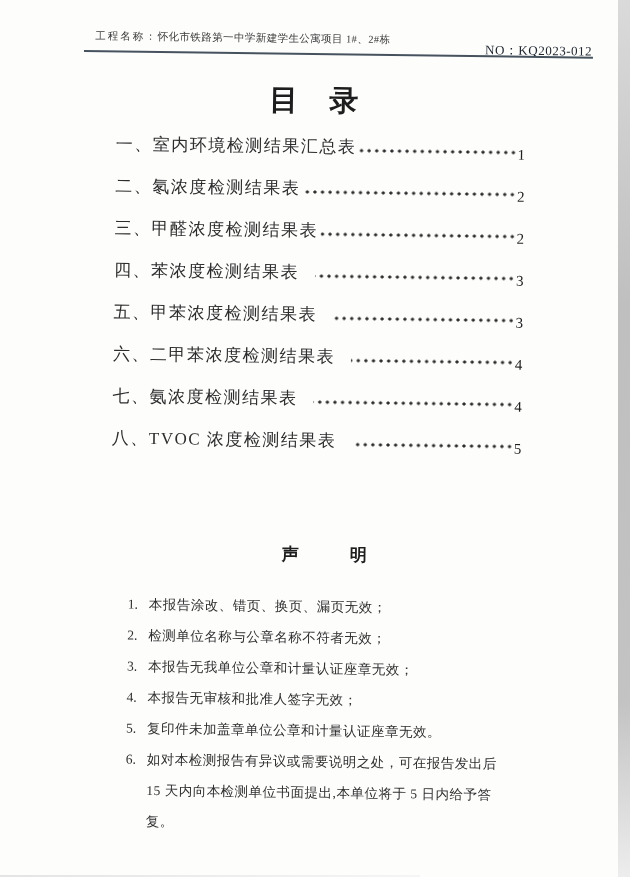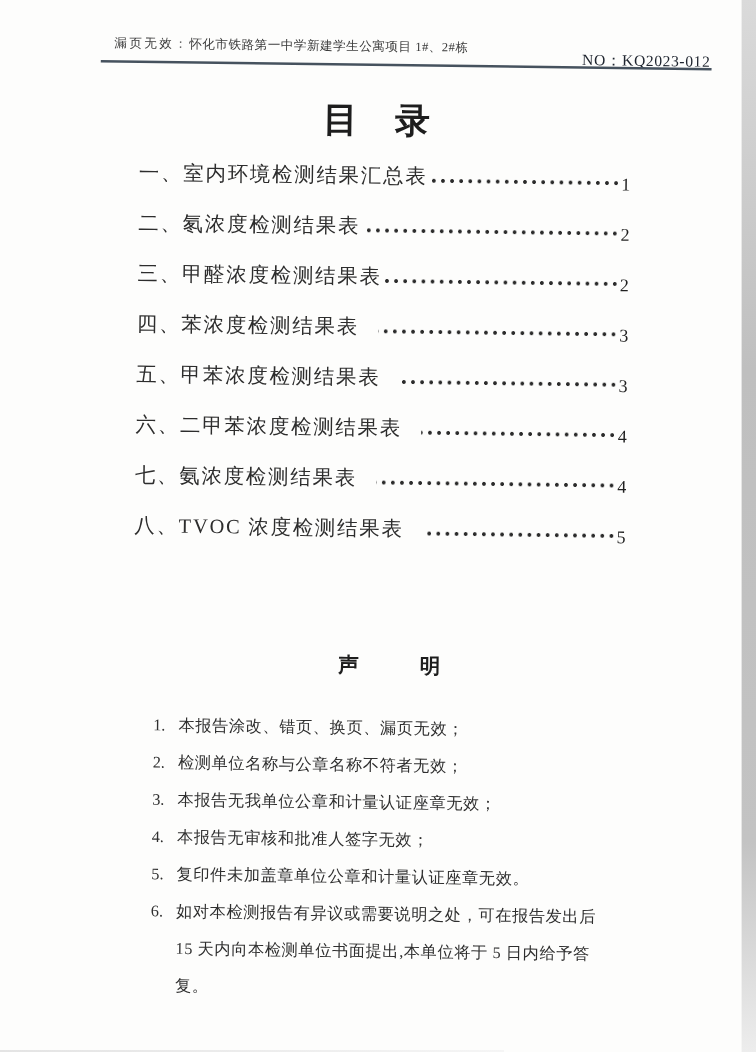--- a/index.html
+++ b/index.html
@@ -96,21 +96,21 @@
     color:#2f2f2f;max-width:362px;
   }
 </style>
 </head>
 <body>
 
 <div class="page">
   <div class="content">
 
     <div class="header-left">
-      <span class="header-label">漏页无效：</span><span class="header-value">怀化市铁路第一中学新建学生公寓项目 1#、2#栋</span>
+      <span class="header-label">工程名称：</span><span class="header-value">怀化市铁路第一中学新建学生公寓项目 1#、2#栋</span>
     </div>
     <div class="header-no">NO：KQ2023-012</div>
     <div class="header-rule"></div>
 
     <h1 class="toc-title">目　录</h1>
 
     <div class="toc">
       <div class="toc-row">
         <span class="toc-label">一、室内环境检测结果汇总表</span>
         <span class="dots"></span>

